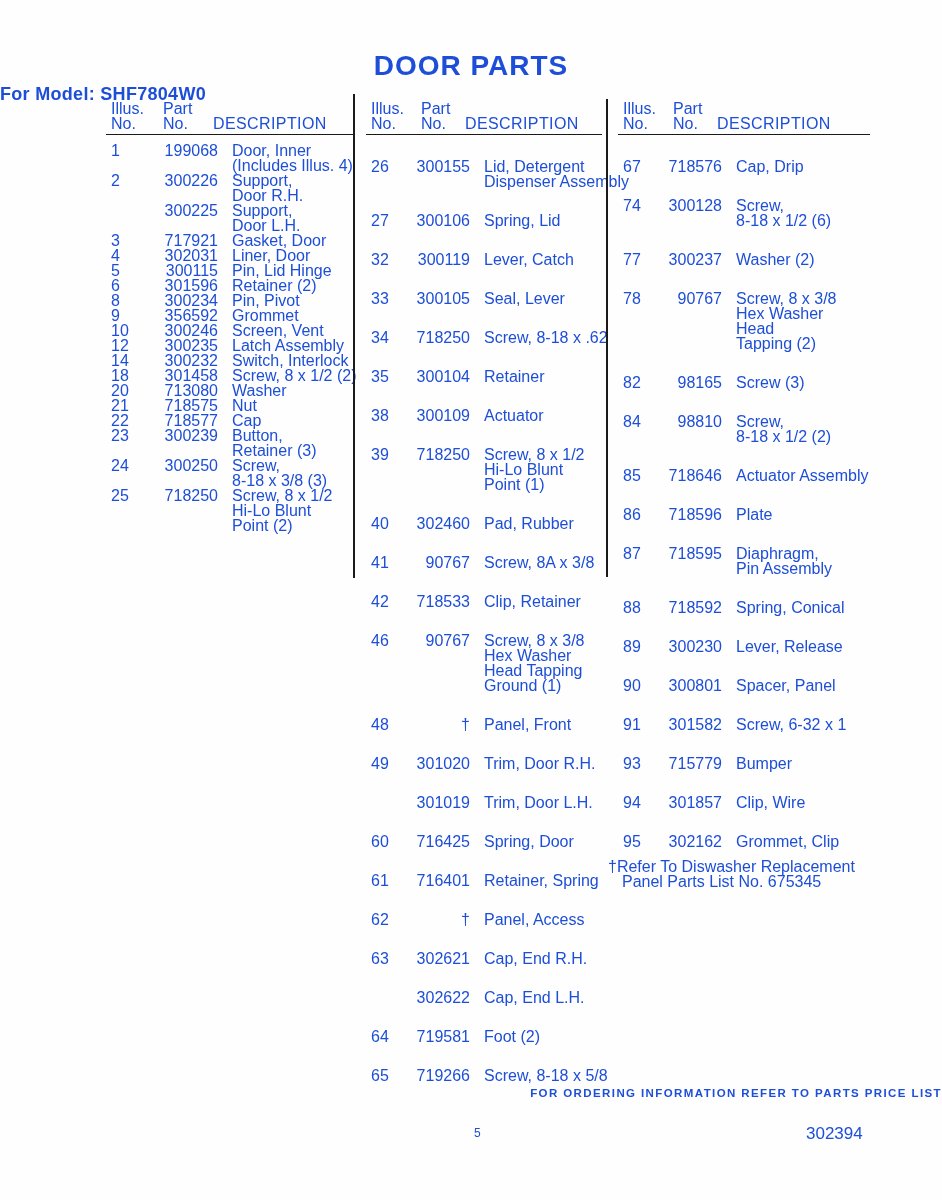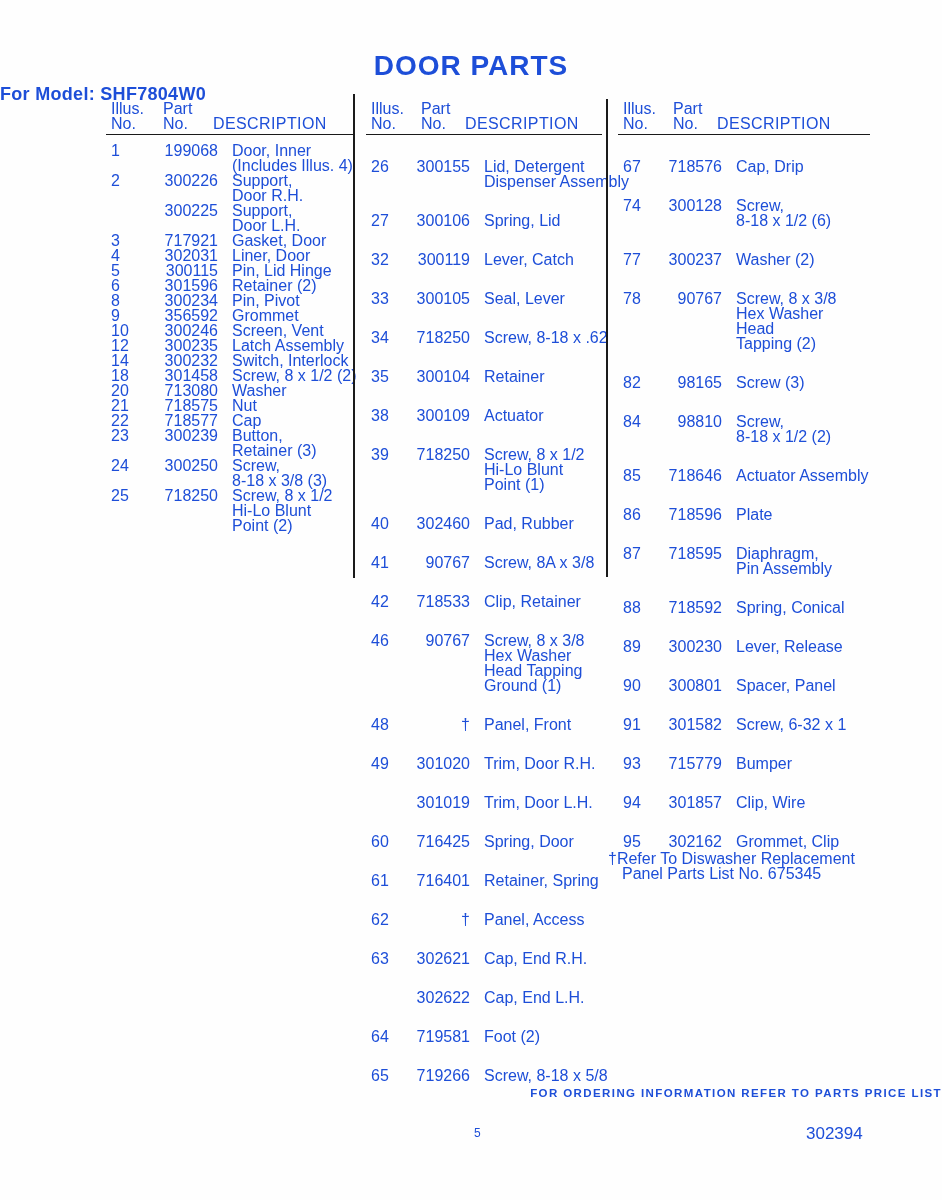--- a/index.html
+++ b/index.html
@@ -31,21 +31,21 @@
   .h-line span{padding-left:5px;white-space:nowrap;}
   .h-desc{margin-left:-24px;letter-spacing:.4px;}
 
   .rows{margin-top:8px;}
   .row{display:grid;grid-template-columns:38px 60px 1fr;column-gap:14px;}
   .col2 .row,.col3 .row{grid-template-columns:36px 54px 1fr;margin-top:24px;}
   .c-no{padding-left:5px;}
   .c-part{text-align:right;}
   .c-desc div{white-space:nowrap;}
 
-  .footnote{margin-top:2px;margin-left:-10px;}
+  .footnote{margin-top:10px;margin-left:-10px;}
   .footnote div{white-space:nowrap;}
   .footnote div + div{padding-left:14px;}
 
   .vrule{position:absolute;width:1.5px;background:#1a1a1a;}
   .vrule1{left:353px;top:94px;height:484px;}
   .vrule2{left:606px;top:99px;height:478px;}
 
   .order-note{
     position:absolute;top:1087px;left:0;width:100%;
     text-align:right;font-weight:bold;font-size:11.5px;letter-spacing:1.4px;

